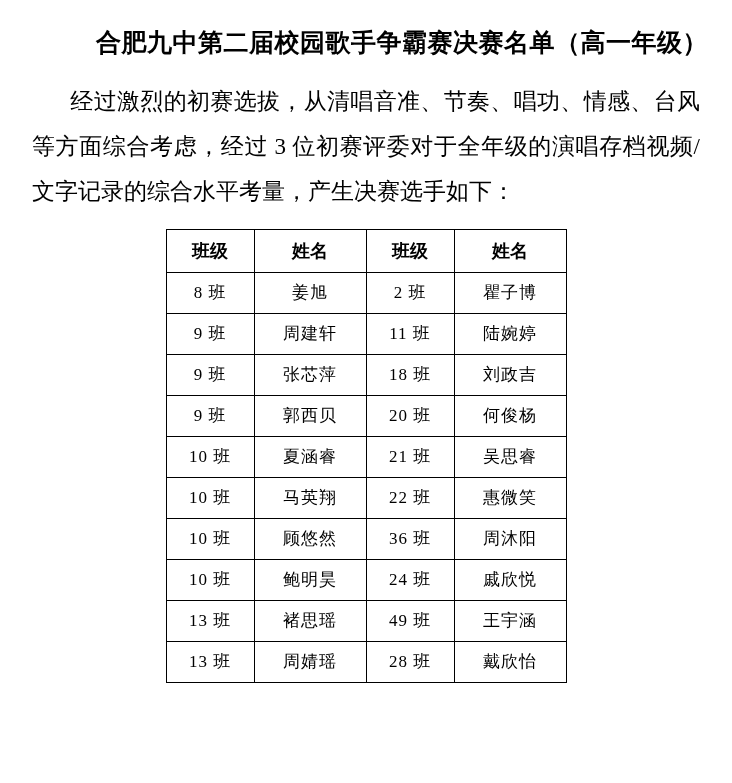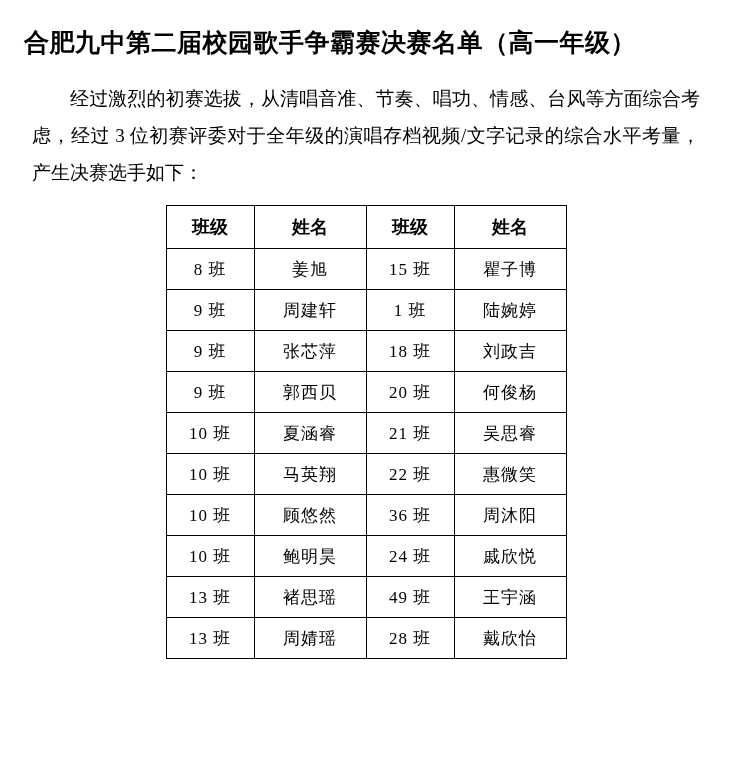--- a/index.html
+++ b/index.html
@@ -15,31 +15,31 @@
     overflow: hidden;
   }
   .page {
     width: 732px;
     height: 783px;
     position: relative;
     box-sizing: border-box;
     padding: 0 24px;
   }
   .doc-title {
-    text-align: left;
+    text-align: right;
     font-size: 25px;
     font-weight: bold;
     letter-spacing: 0.5px;
     margin: 28px 0 0 0;
     line-height: 1.2;
     font-family: "Liberation Serif", "DejaVu Serif", serif;
   }
   .body-text {
     margin: 22px 8px 0 8px;
-    font-size: 19px;
+    font-size: 23px;
     line-height: 1.95;
     text-align: justify;
     text-justify: inter-ideograph;
   }
   .body-text .indent {
     display: inline-block;
     width: 38px;
   }
   table.roster {
     border-collapse: collapse;
@@ -87,27 +87,27 @@
         <th>班级</th>
         <th>姓名</th>
         <th>班级</th>
         <th>姓名</th>
       </tr>
     </thead>
     <tbody>
       <tr>
         <td class="cell-class">8 班</td>
         <td class="cell-name">姜旭</td>
-        <td class="cell-class">15 班</td>
+        <td class="cell-class">2 班</td>
         <td class="cell-name">瞿子博</td>
       </tr>
       <tr>
         <td class="cell-class">9 班</td>
         <td class="cell-name">周建轩</td>
-        <td class="cell-class">1 班</td>
+        <td class="cell-class">11 班</td>
         <td class="cell-name">陆婉婷</td>
       </tr>
       <tr>
         <td class="cell-class">9 班</td>
         <td class="cell-name">张芯萍</td>
         <td class="cell-class">18 班</td>
         <td class="cell-name">刘政吉</td>
       </tr>
       <tr>
         <td class="cell-class">9 班</td>

